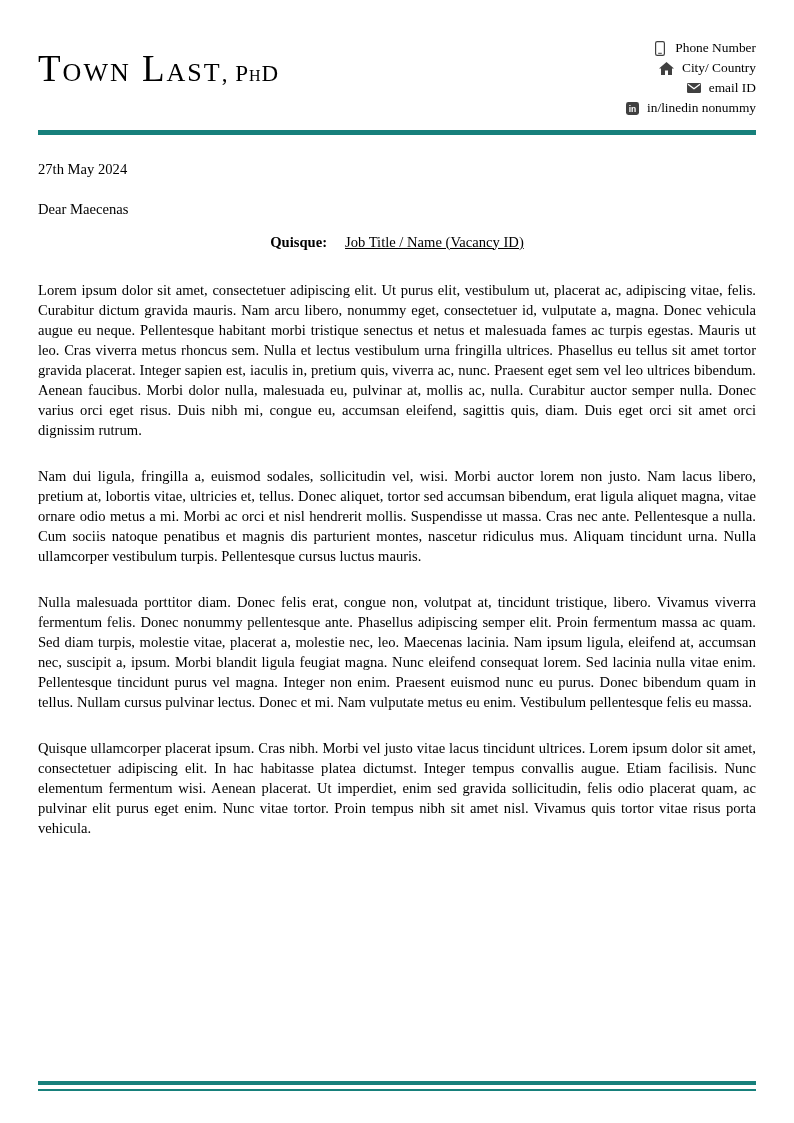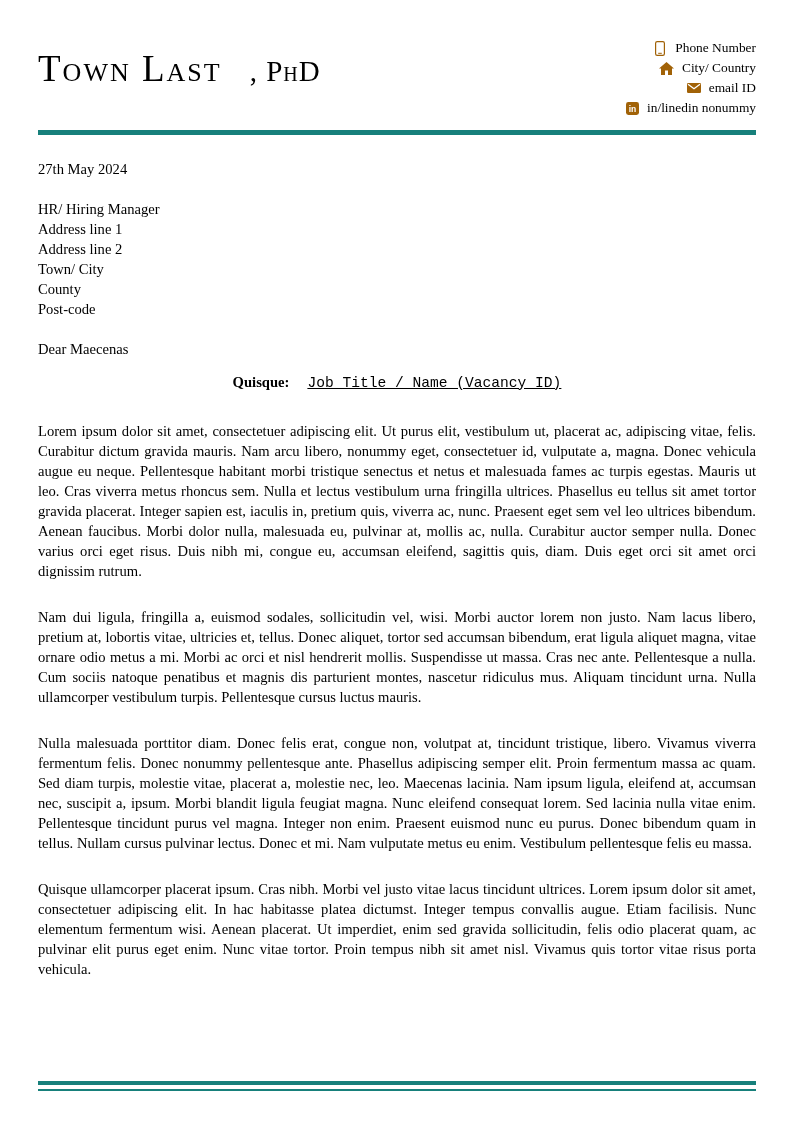--- a/index.html
+++ b/index.html
@@ -11,37 +11,37 @@
     background: #ffffff;
     color: var(--ink);
     font-family: "Liberation Serif", "DejaVu Serif", serif;
     font-size: 14.6px; line-height: 20px;
   }
   .page { padding: 38px 38px 0 38px; }
 
   .header { display: flex; justify-content: space-between; align-items: flex-start; }
   .name-block { margin-top: 12px; white-space: nowrap; }
   .name { font-variant: small-caps; font-size: 37px; letter-spacing: 2px; line-height: 1; }
-  .suffix { font-variant: small-caps; font-size: 29px; letter-spacing: 1px; margin-left: 28px; }
+  .suffix { font-variant: small-caps; font-size: 23px; letter-spacing: 1px; }
 
   .contact { font-size: 13.4px; line-height: 20px; }
   .contact-item { display: flex; justify-content: flex-end; align-items: center; gap: 7px; }
-  .icon { display: inline-flex; width: 16px; justify-content: center; align-items: center; color: #a16207; }
+  .icon { display: inline-flex; width: 16px; justify-content: center; align-items: center; color: #404040; }
   .icon svg { display: block; }
 
   .rule-top { height: 4.5px; background: var(--accent); margin-top: 12px; }
 
   .date { margin-top: 24px; }
 
   .recipient { margin-top: 20px; }
   .salutation { margin-top: 20px; }
 
   .position-line { text-align: center; margin-top: 13px; }
   .pos-label { font-weight: bold; }
-  .pos-value { text-decoration: underline; margin-left: 18px; font-family: Liberation Mono, monospace; }
+  .pos-value { text-decoration: underline; margin-left: 18px; }
 
   .body-text { margin-top: 28px; text-align: justify; }
   .body-text p { margin: 0 0 26px 0; }
   .body-text p:last-child { margin-bottom: 4px; }
 
   .footer-rules { position: absolute; left: 38px; right: 38px; bottom: 32px; }
   .rule-thick { height: 4px; background: var(--accent); margin-bottom: 4px; }
   .rule-thin { height: 2px; background: var(--accent); }
 </style>
 </head>
@@ -90,28 +90,20 @@
             </svg>
         </span>
       </div>
     </div>
   </div>
 
   <div class="rule-top"></div>
 
   <div class="date">27th May 2024</div>
 
-  <div class="recipient">
-    <div>HR/ Hiring Manager</div>
-    <div>Address line 1</div>
-    <div>Address line 2</div>
-    <div>Town/ City</div>
-    <div>County</div>
-    <div>Post-code</div>
-  </div>
 
   <div class="salutation">Dear Maecenas</div>
 
   <div class="position-line">
     <span class="pos-label">Quisque:</span><span class="pos-value">Job Title / Name (Vacancy ID)</span>
   </div>
 
   <div class="body-text">
     <p>Lorem ipsum dolor sit amet, consectetuer adipiscing elit. Ut purus elit, vestibulum ut, placerat ac, adipiscing vitae, felis. Curabitur dictum gravida mauris. Nam arcu libero, nonummy eget, consectetuer id, vulputate a, magna. Donec vehicula augue eu neque. Pellentesque habitant morbi tristique senectus et netus et malesuada fames ac turpis egestas. Mauris ut leo. Cras viverra metus rhoncus sem. Nulla et lectus vestibulum urna fringilla ultrices. Phasellus eu tellus sit amet tortor gravida placerat. Integer sapien est, iaculis in, pretium quis, viverra ac, nunc. Praesent eget sem vel leo ultrices bibendum. Aenean faucibus. Morbi dolor nulla, malesuada eu, pulvinar at, mollis ac, nulla. Curabitur auctor semper nulla. Donec varius orci eget risus. Duis nibh mi, congue eu, accumsan eleifend, sagittis quis, diam. Duis eget orci sit amet orci dignissim rutrum.</p>
     <p>Nam dui ligula, fringilla a, euismod sodales, sollicitudin vel, wisi. Morbi auctor lorem non justo. Nam lacus libero, pretium at, lobortis vitae, ultricies et, tellus. Donec aliquet, tortor sed accumsan bibendum, erat ligula aliquet magna, vitae ornare odio metus a mi. Morbi ac orci et nisl hendrerit mollis. Suspendisse ut massa. Cras nec ante. Pellentesque a nulla. Cum sociis natoque penatibus et magnis dis parturient montes, nascetur ridiculus mus. Aliquam tincidunt urna. Nulla ullamcorper vestibulum turpis. Pellentesque cursus luctus mauris.</p>

